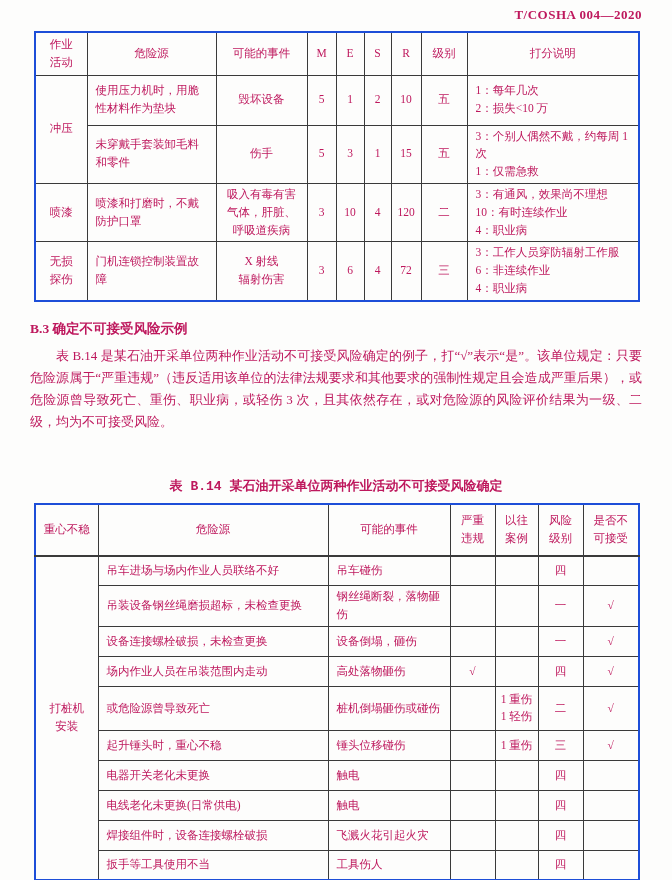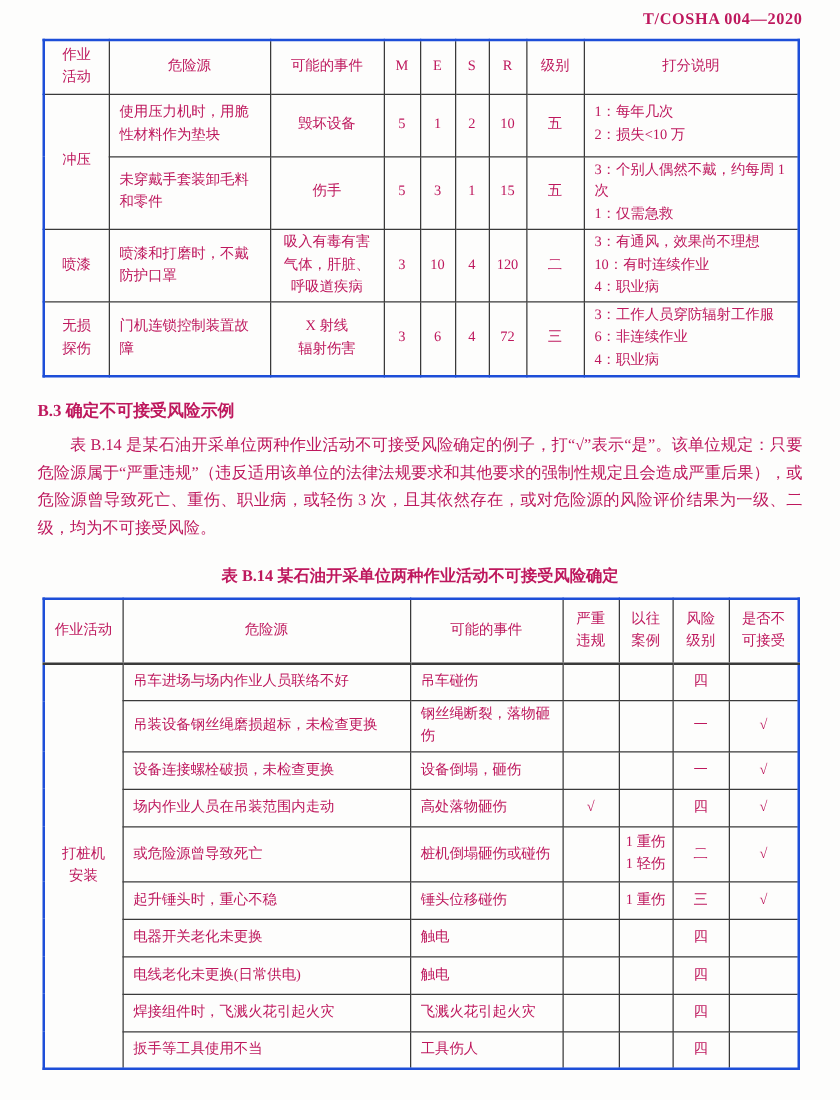--- a/index.html
+++ b/index.html
@@ -37,21 +37,21 @@
   .t14 tr.rw{height:30px;}
   .t14 tr.tall{height:44px;}
   .t14 th{border-bottom-width:2px;}
   .sec-heading{
     margin:18px 0 0 30px;font-weight:700;font-size:13.5px;
   }
   .para{
     margin:7px 30px 0 30px;font-size:13px;line-height:22px;
     text-align:justify;text-indent:2em;
   }
-  .t14-title{margin-top:19px;}
+  .t14-title{margin-top:44px;font-family:Liberation Mono, monospace;}
 </style>
 </head>
 <body>
 
 <div class="page">
 
   <div class="doc-num">T/COSHA 004—2020</div>
 
 
   <table class="t13">
@@ -145,21 +145,21 @@
       <col style="width:63px">
         <col style="width:230px">
         <col style="width:122px">
       <col style="width:45px">
         <col style="width:43px">
         <col style="width:45px">
       <col style="width:56px">
     </colgroup>
     <tbody>
         <tr class="hrow">
-      <th>作业活动</th>
+      <th>重心不稳</th>
       <th>危险源</th>
       <th>可能的事件</th>
       <th>严重
 违规</th>
       <th>以往
 案例</th>
       <th>风险
 级别</th>
       <th>是否不
 可接受</th>
@@ -225,21 +225,21 @@
     </tr>
     <tr class="rw">
       <td class="left">电线老化未更换(日常供电)</td>
       <td class="left">触电</td>
       <td></td>
       <td></td>
       <td>四</td>
       <td></td>
     </tr>
     <tr class="rw">
-      <td class="left">焊接组件时，飞溅火花引起火灾</td>
+      <td class="left">焊接组件时，设备连接螺栓破损</td>
       <td class="left">飞溅火花引起火灾</td>
       <td></td>
       <td></td>
       <td>四</td>
       <td></td>
     </tr>
     <tr class="rw">
       <td class="left">扳手等工具使用不当</td>
       <td class="left">工具伤人</td>
       <td></td>

